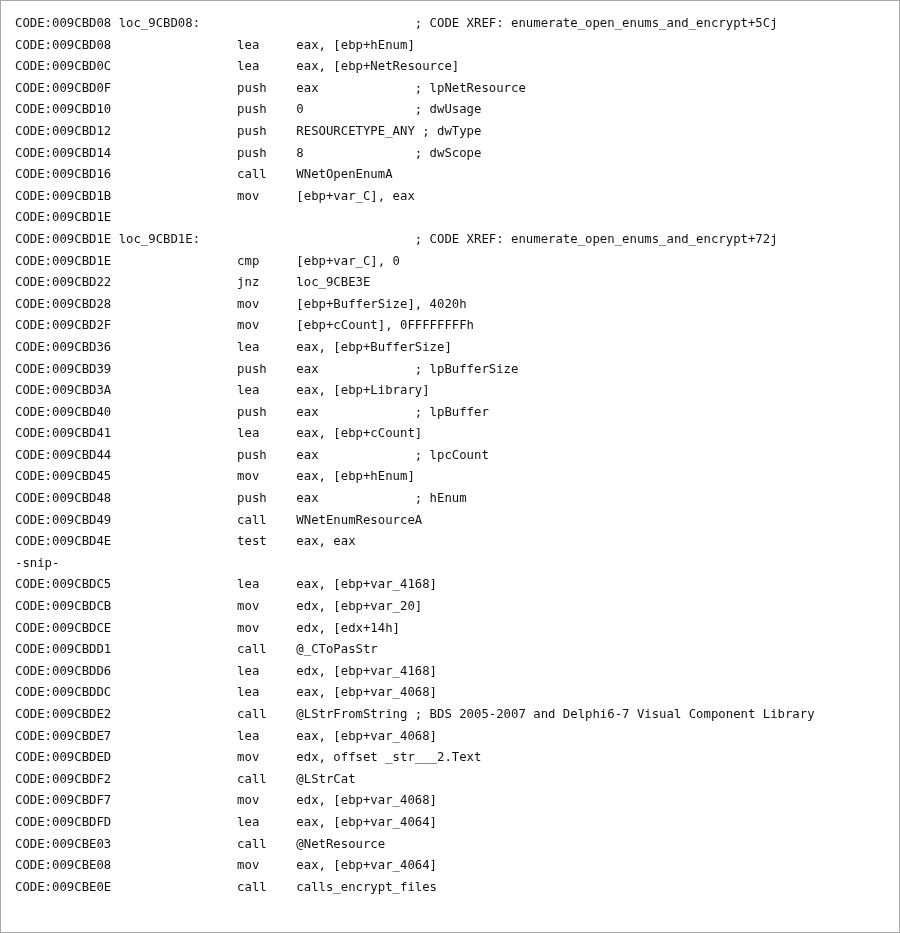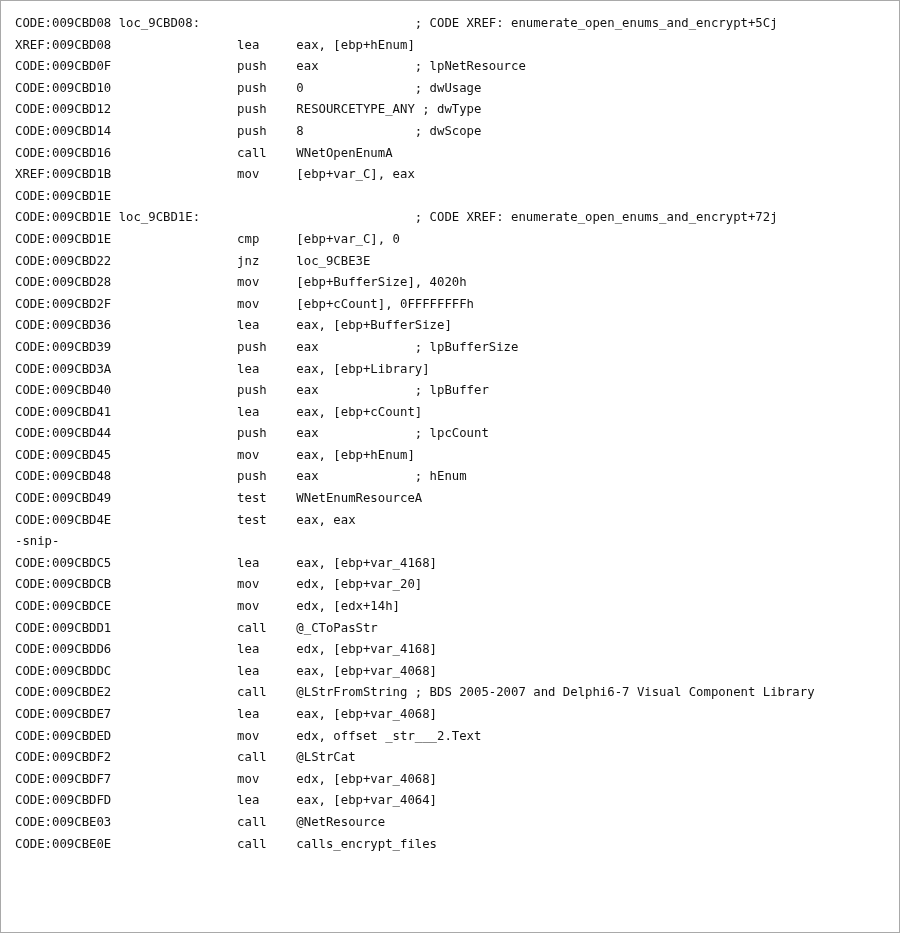--- a/index.html
+++ b/index.html
@@ -28,53 +28,55 @@
   }
   .code-line.blank {
     color: transparent;
   }
 </style>
 </head>
 <body>
 
 <div class="listing" id="listing-root">
     <div class="code-line">CODE:009CBD08 loc_9CBD08:                             ; CODE XREF: enumerate_open_enums_and_encrypt+5Cj</div>
-    <div class="code-line">XREF:009CBD08                 lea     eax, [ebp+hEnum]</div>
+    <div class="code-line">CODE:009CBD08                 lea     eax, [ebp+hEnum]</div>
+    <div class="code-line">CODE:009CBD0C                 lea     eax, [ebp+NetResource]</div>
     <div class="code-line">CODE:009CBD0F                 push    eax             ; lpNetResource</div>
     <div class="code-line">CODE:009CBD10                 push    0               ; dwUsage</div>
     <div class="code-line">CODE:009CBD12                 push    RESOURCETYPE_ANY ; dwType</div>
     <div class="code-line">CODE:009CBD14                 push    8               ; dwScope</div>
     <div class="code-line">CODE:009CBD16                 call    WNetOpenEnumA</div>
-    <div class="code-line">XREF:009CBD1B                 mov     [ebp+var_C], eax</div>
+    <div class="code-line">CODE:009CBD1B                 mov     [ebp+var_C], eax</div>
     <div class="code-line">CODE:009CBD1E</div>
     <div class="code-line">CODE:009CBD1E loc_9CBD1E:                             ; CODE XREF: enumerate_open_enums_and_encrypt+72j</div>
     <div class="code-line">CODE:009CBD1E                 cmp     [ebp+var_C], 0</div>
     <div class="code-line">CODE:009CBD22                 jnz     loc_9CBE3E</div>
     <div class="code-line">CODE:009CBD28                 mov     [ebp+BufferSize], 4020h</div>
     <div class="code-line">CODE:009CBD2F                 mov     [ebp+cCount], 0FFFFFFFFh</div>
     <div class="code-line">CODE:009CBD36                 lea     eax, [ebp+BufferSize]</div>
     <div class="code-line">CODE:009CBD39                 push    eax             ; lpBufferSize</div>
     <div class="code-line">CODE:009CBD3A                 lea     eax, [ebp+Library]</div>
     <div class="code-line">CODE:009CBD40                 push    eax             ; lpBuffer</div>
     <div class="code-line">CODE:009CBD41                 lea     eax, [ebp+cCount]</div>
     <div class="code-line">CODE:009CBD44                 push    eax             ; lpcCount</div>
     <div class="code-line">CODE:009CBD45                 mov     eax, [ebp+hEnum]</div>
     <div class="code-line">CODE:009CBD48                 push    eax             ; hEnum</div>
-    <div class="code-line">CODE:009CBD49                 test    WNetEnumResourceA</div>
+    <div class="code-line">CODE:009CBD49                 call    WNetEnumResourceA</div>
     <div class="code-line">CODE:009CBD4E                 test    eax, eax</div>
     <div class="code-line blank"></div>
     <div class="code-line">-snip-</div>
     <div class="code-line blank"></div>
     <div class="code-line">CODE:009CBDC5                 lea     eax, [ebp+var_4168]</div>
     <div class="code-line">CODE:009CBDCB                 mov     edx, [ebp+var_20]</div>
     <div class="code-line">CODE:009CBDCE                 mov     edx, [edx+14h]</div>
     <div class="code-line">CODE:009CBDD1                 call    @_CToPasStr</div>
     <div class="code-line">CODE:009CBDD6                 lea     edx, [ebp+var_4168]</div>
     <div class="code-line">CODE:009CBDDC                 lea     eax, [ebp+var_4068]</div>
     <div class="code-line">CODE:009CBDE2                 call    @LStrFromString ; BDS 2005-2007 and Delphi6-7 Visual Component Library</div>
     <div class="code-line">CODE:009CBDE7                 lea     eax, [ebp+var_4068]</div>
     <div class="code-line">CODE:009CBDED                 mov     edx, offset _str___2.Text</div>
     <div class="code-line">CODE:009CBDF2                 call    @LStrCat</div>
     <div class="code-line">CODE:009CBDF7                 mov     edx, [ebp+var_4068]</div>
     <div class="code-line">CODE:009CBDFD                 lea     eax, [ebp+var_4064]</div>
     <div class="code-line">CODE:009CBE03                 call    @NetResource</div>
+    <div class="code-line">CODE:009CBE08                 mov     eax, [ebp+var_4064]</div>
     <div class="code-line">CODE:009CBE0E                 call    calls_encrypt_files</div>
   </div>
 
 </body></html>

